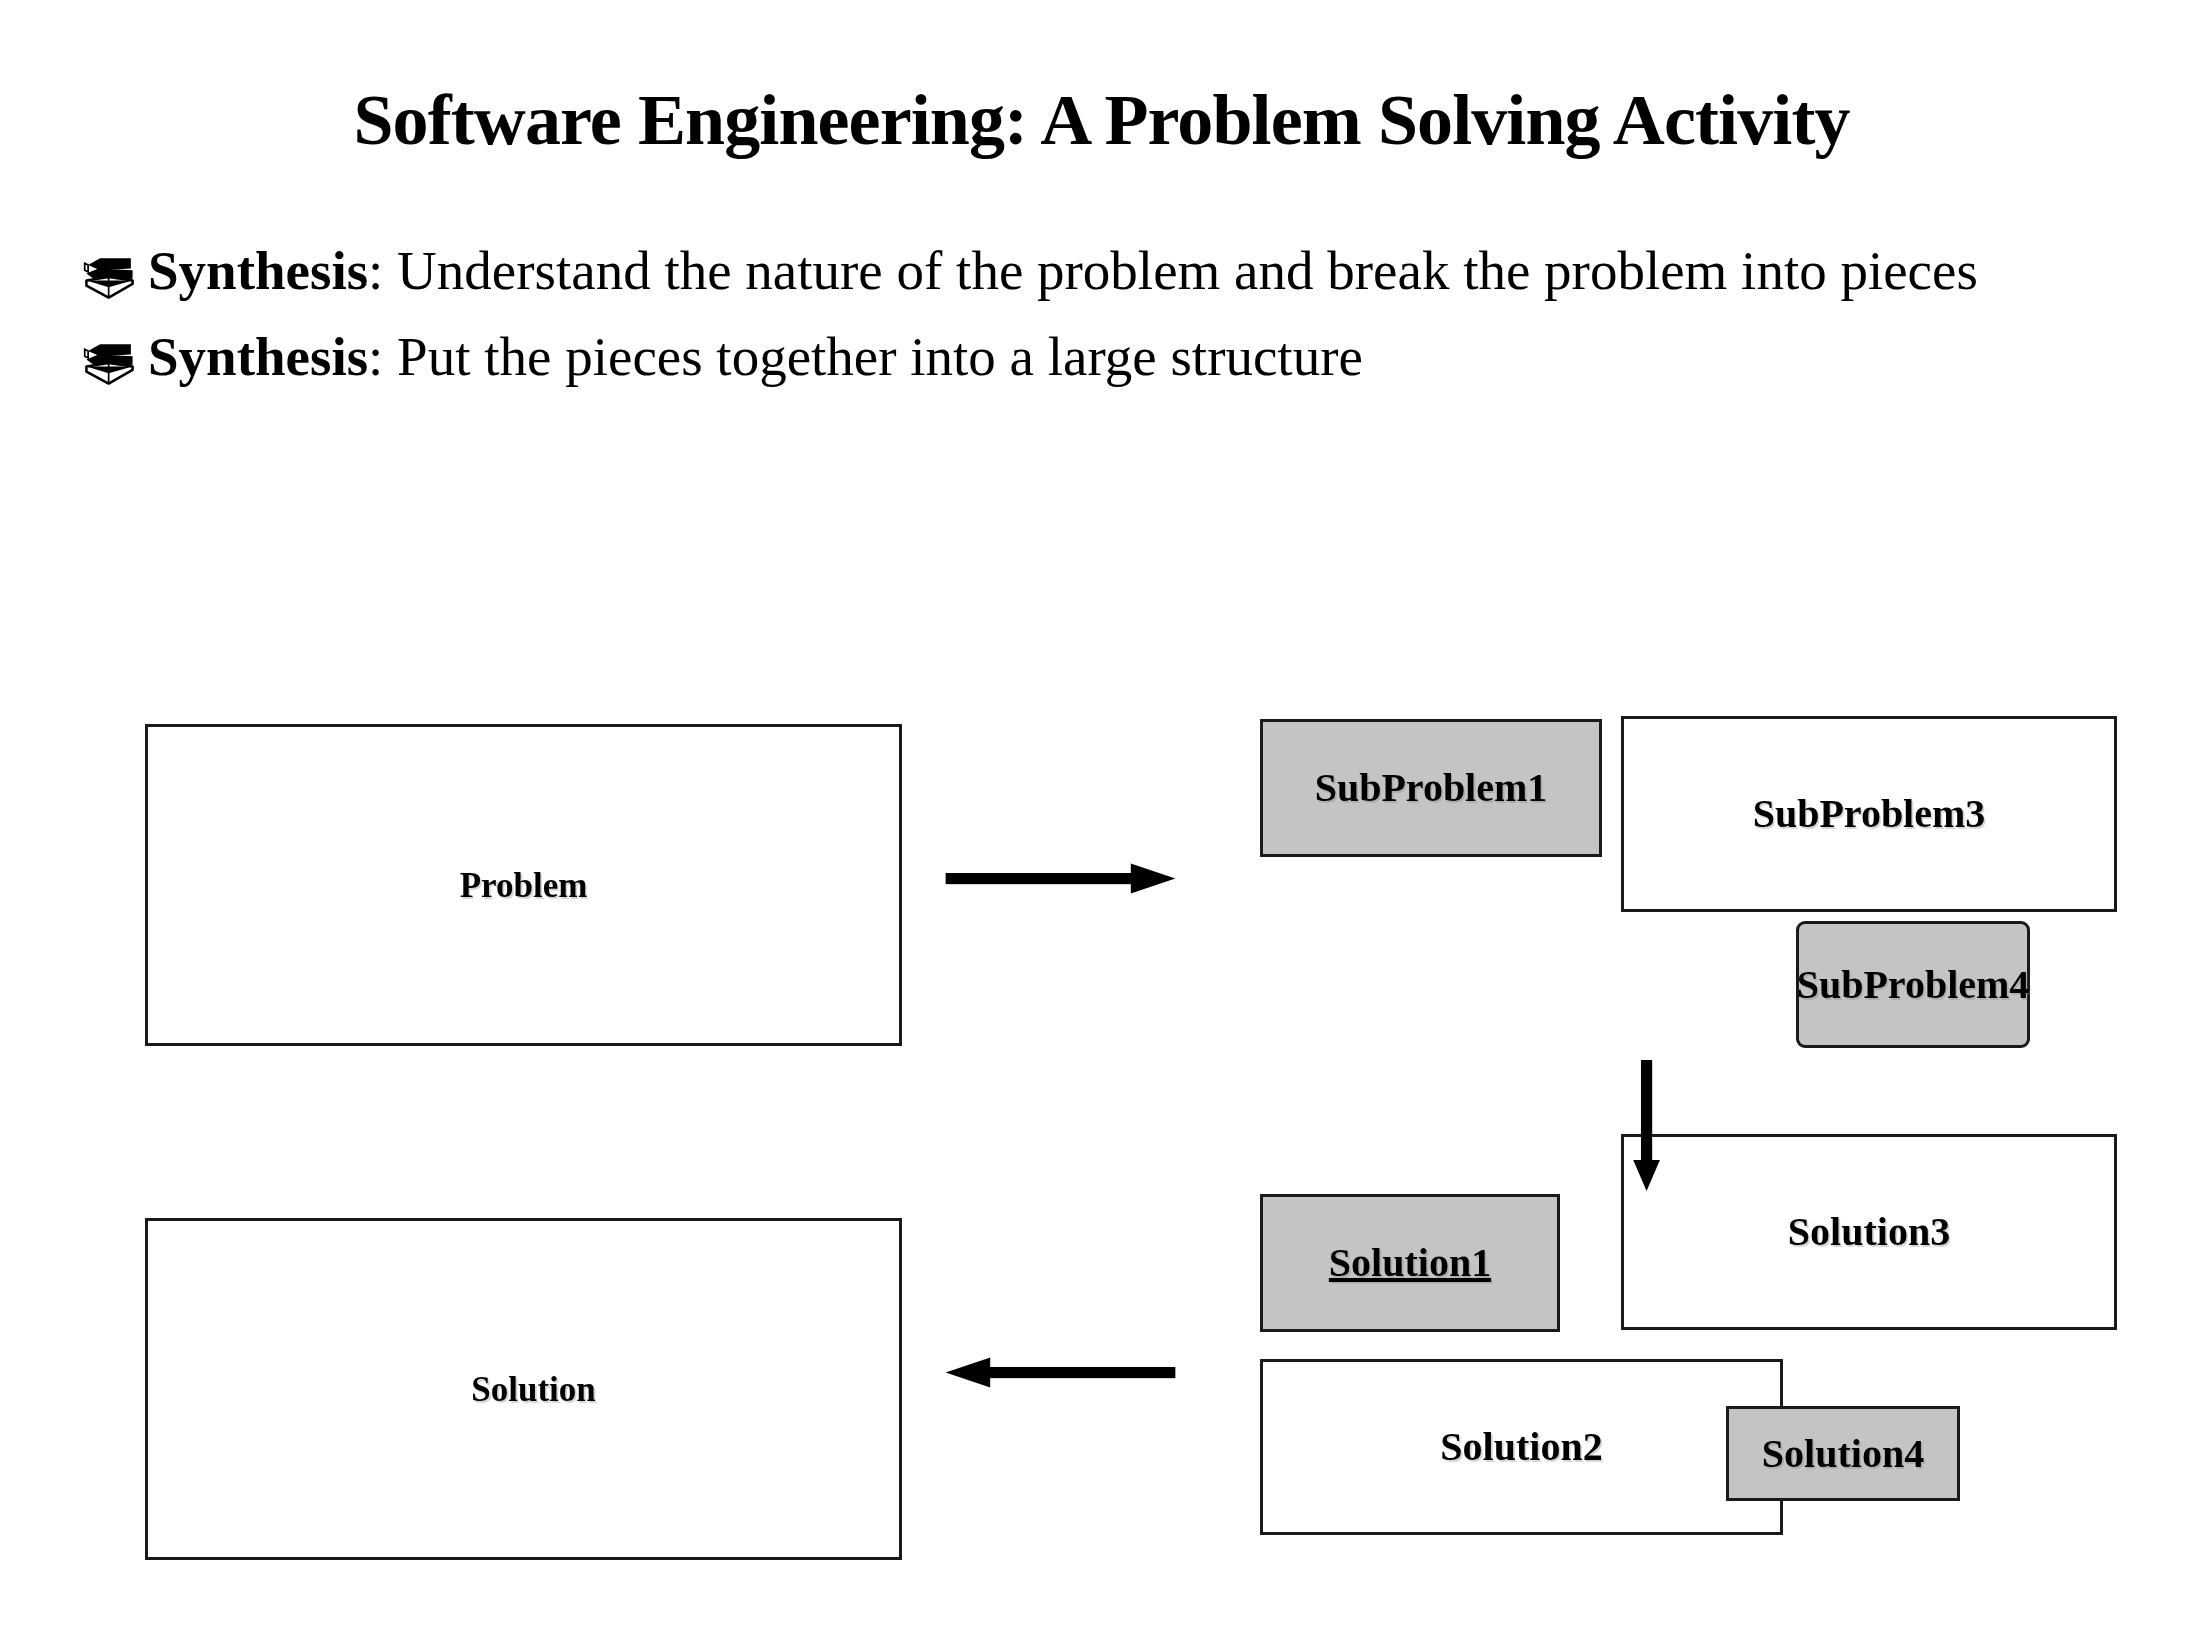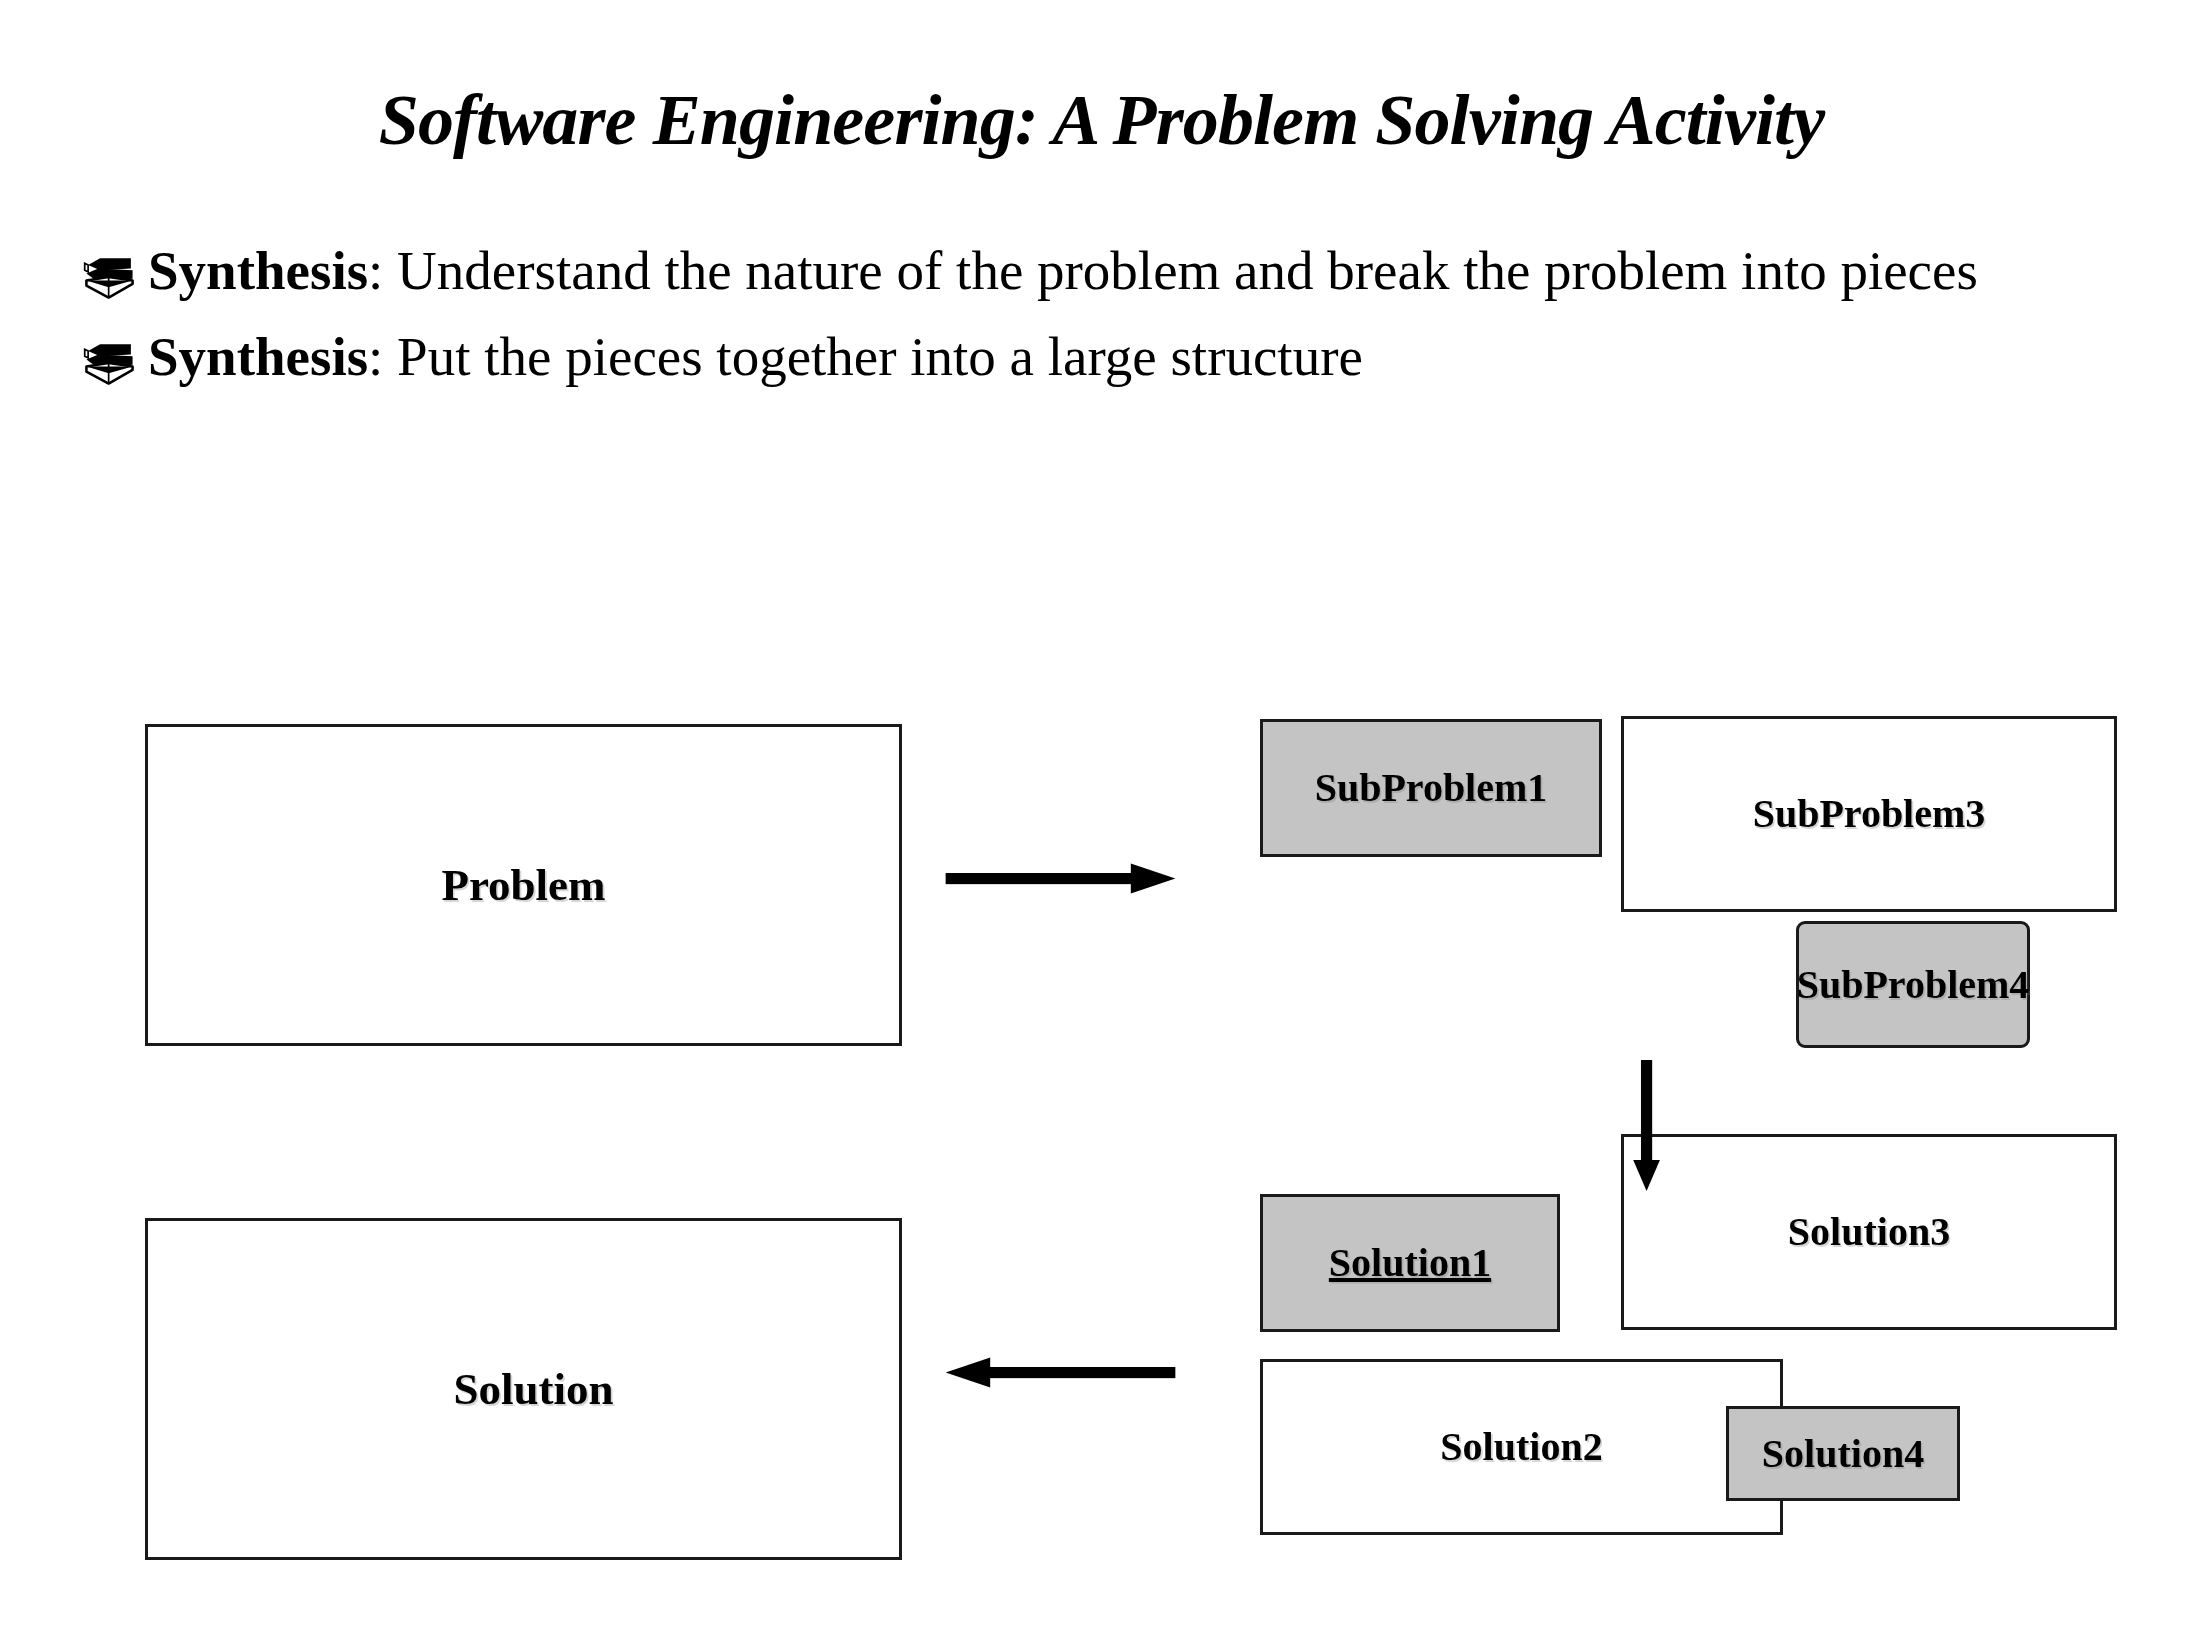--- a/index.html
+++ b/index.html
@@ -20,21 +20,20 @@
 
   
   #slide-title {
     position: absolute;
     left: 0;
     top: 83px;
     width: 2203px;
     text-align: center;
     font-family: "Liberation Serif", "DejaVu Serif", serif;
     font-weight: bold;
-    font-style: italic;
     font-size: 72px;
     line-height: 1.05;
     letter-spacing: -0.9px;
     white-space: nowrap;
   }
 
   
   #bullet-list {
     position: absolute;
     left: 76px;
@@ -87,21 +86,21 @@
     background: #c4c4c4;
   }
   .box-label {
     font-weight: bold;
     font-size: 40px;
     line-height: 1;
     white-space: nowrap;
     text-shadow: 1.7px 1.7px 0 rgba(120,120,120,0.30);
   }
   .box-label.big {
-    font-size: 45px;
+    font-size: 35px;
   }
   .box-label.overflow {
     
     position: absolute;
     left: 50%;
     transform: translateX(-50%);
   }
 
   
   #problem-box   { left: 145px;  top: 724px;  width: 757px;  height: 322px; }

